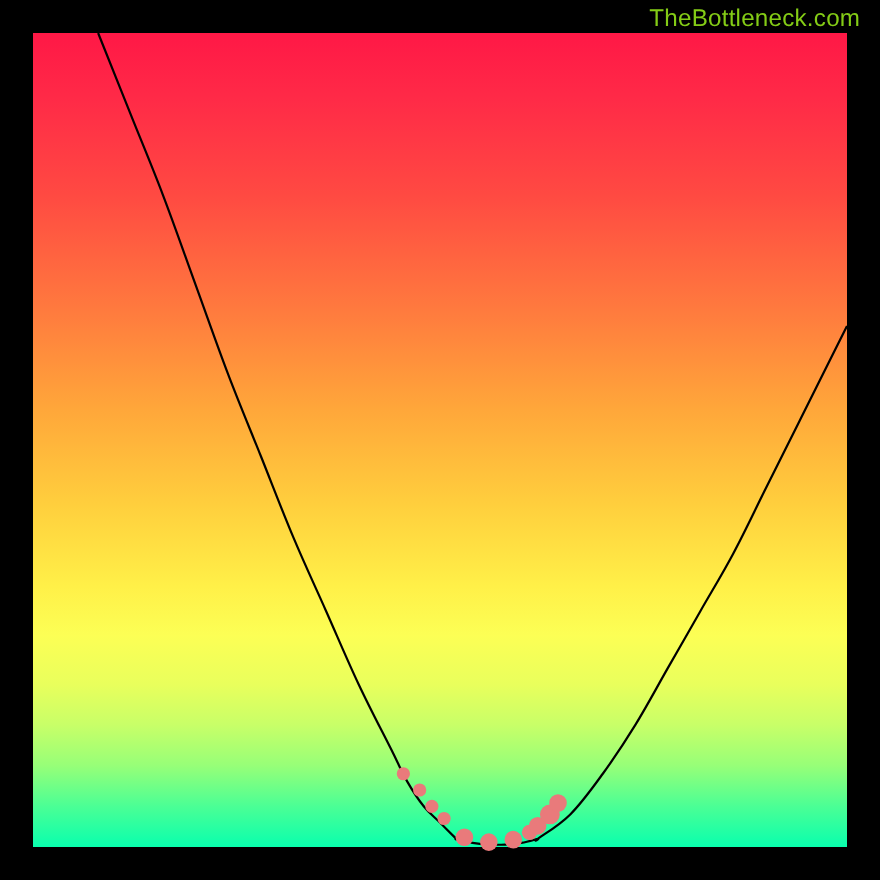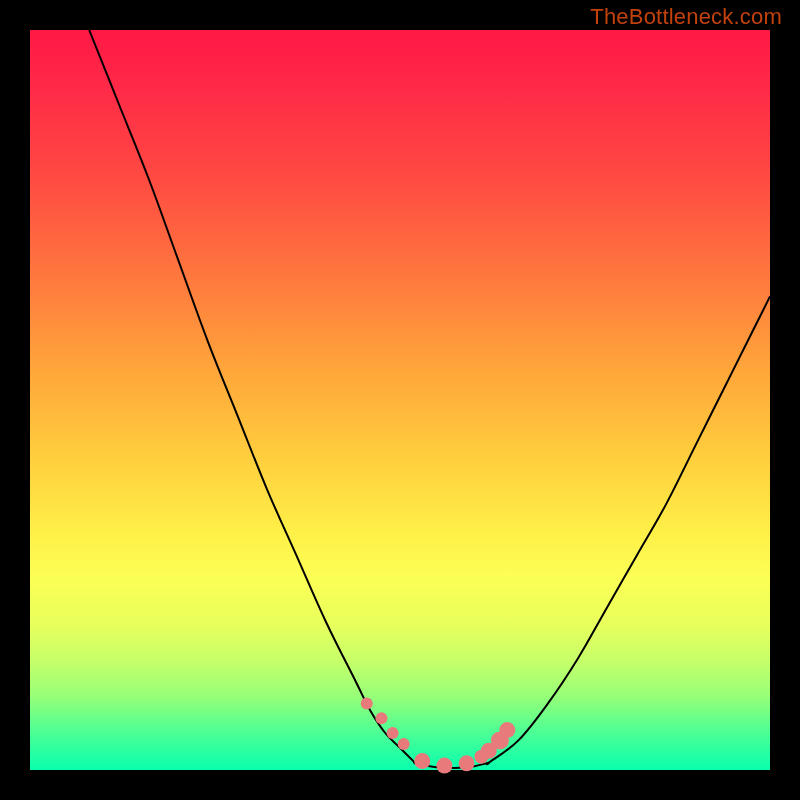--- a/index.html
+++ b/index.html
@@ -40,21 +40,21 @@
       #c8ff68 85%,
       #97ff78 90%,
       #4bff95 95%,
       #09ffae 100%
     );
   }
   .attribution {
     position: absolute;
     top: 4px;
     right: 18px;
-    color: #c2410c;
+    color: #84cc16;
     font-size: 22px;
     font-weight: 400;
     letter-spacing: 0.2px;
     user-select: none;
   }
   svg.curves {
     position: absolute;
     left: 0;
     top: 0;
     width: 740px;

